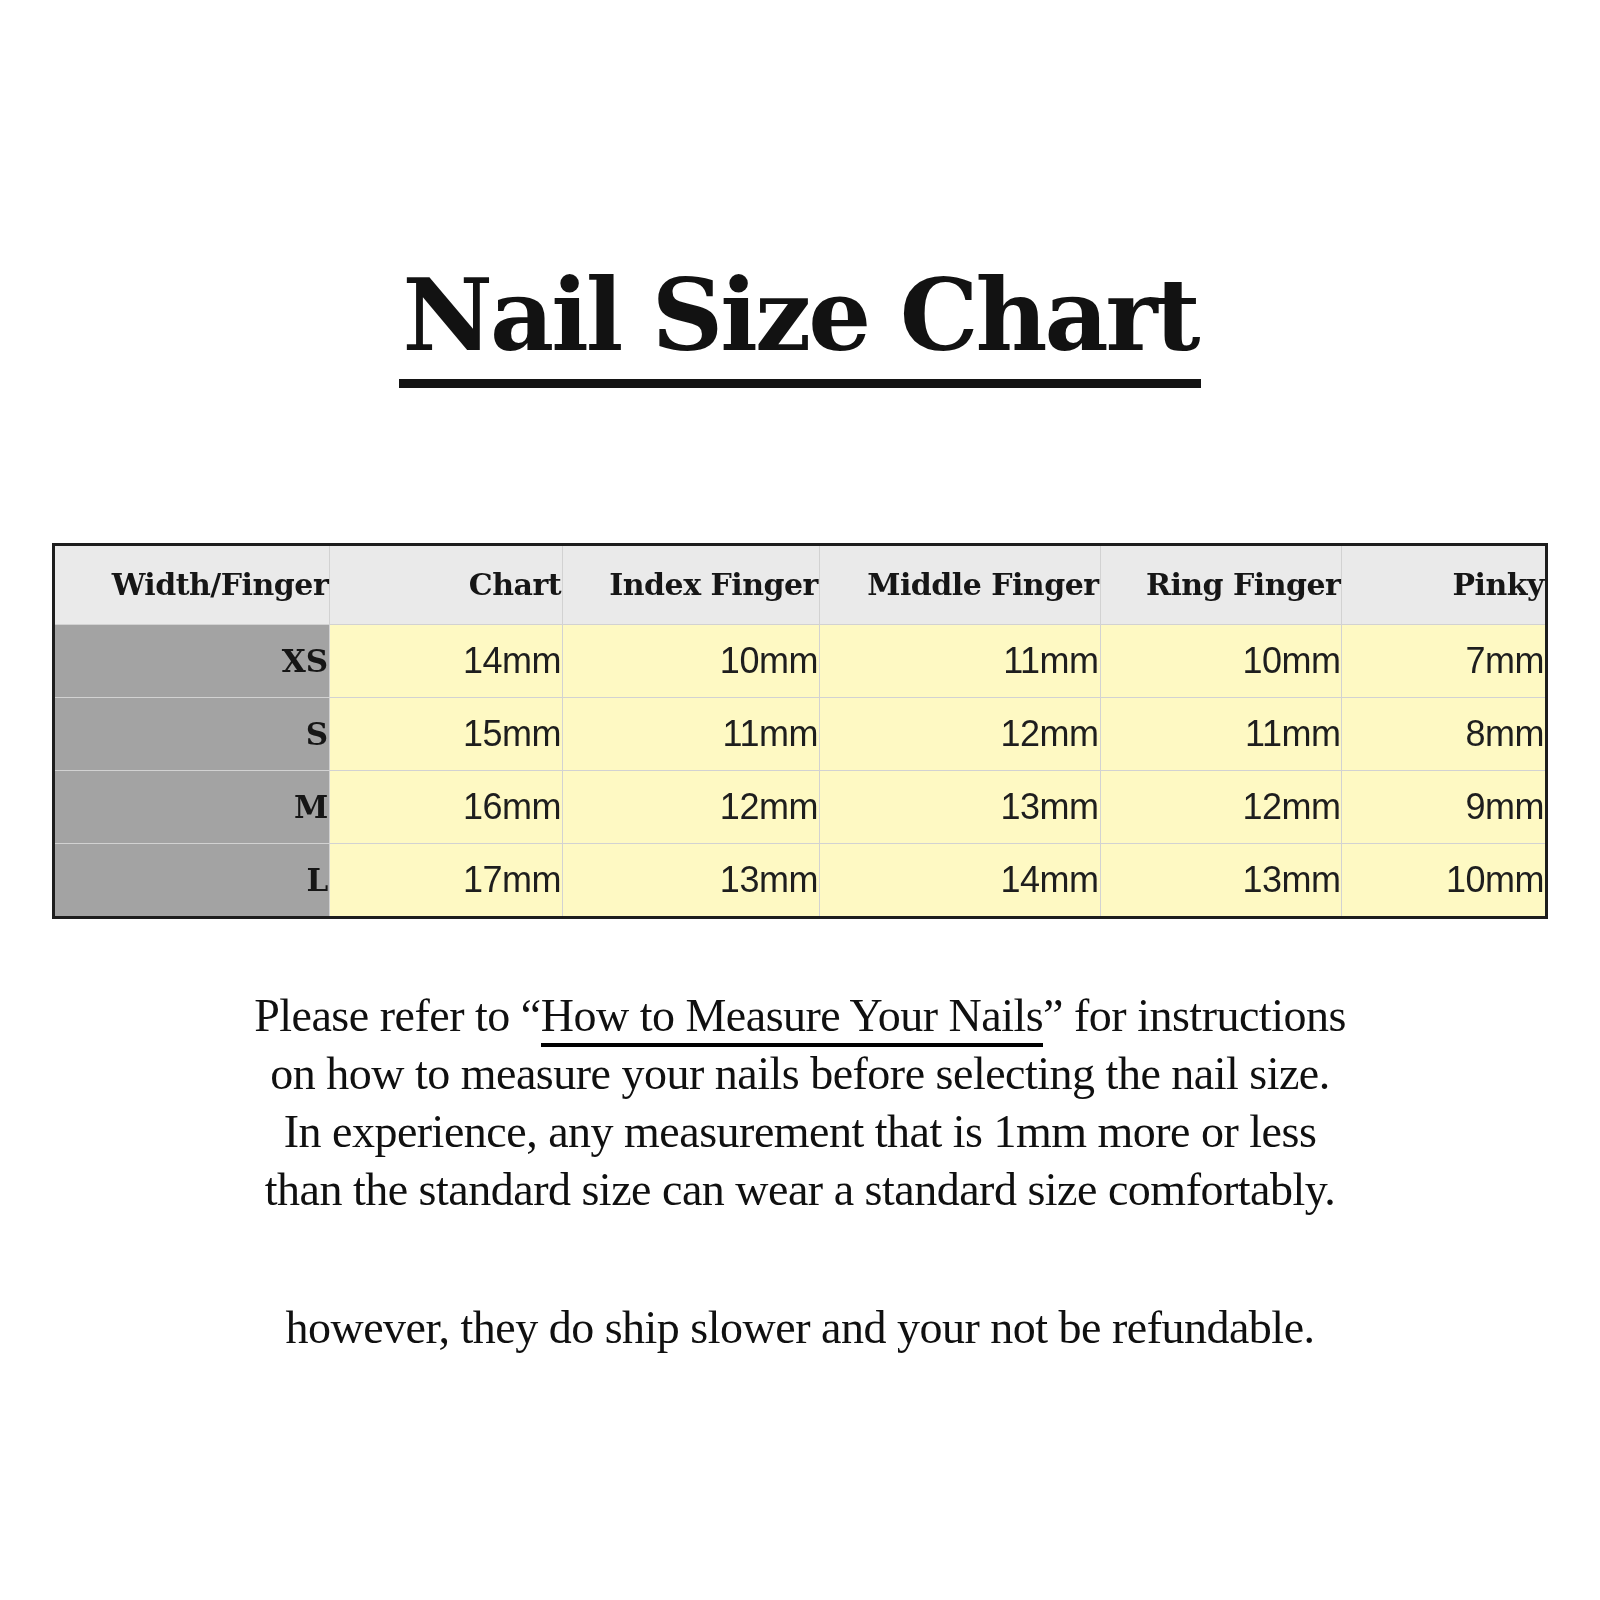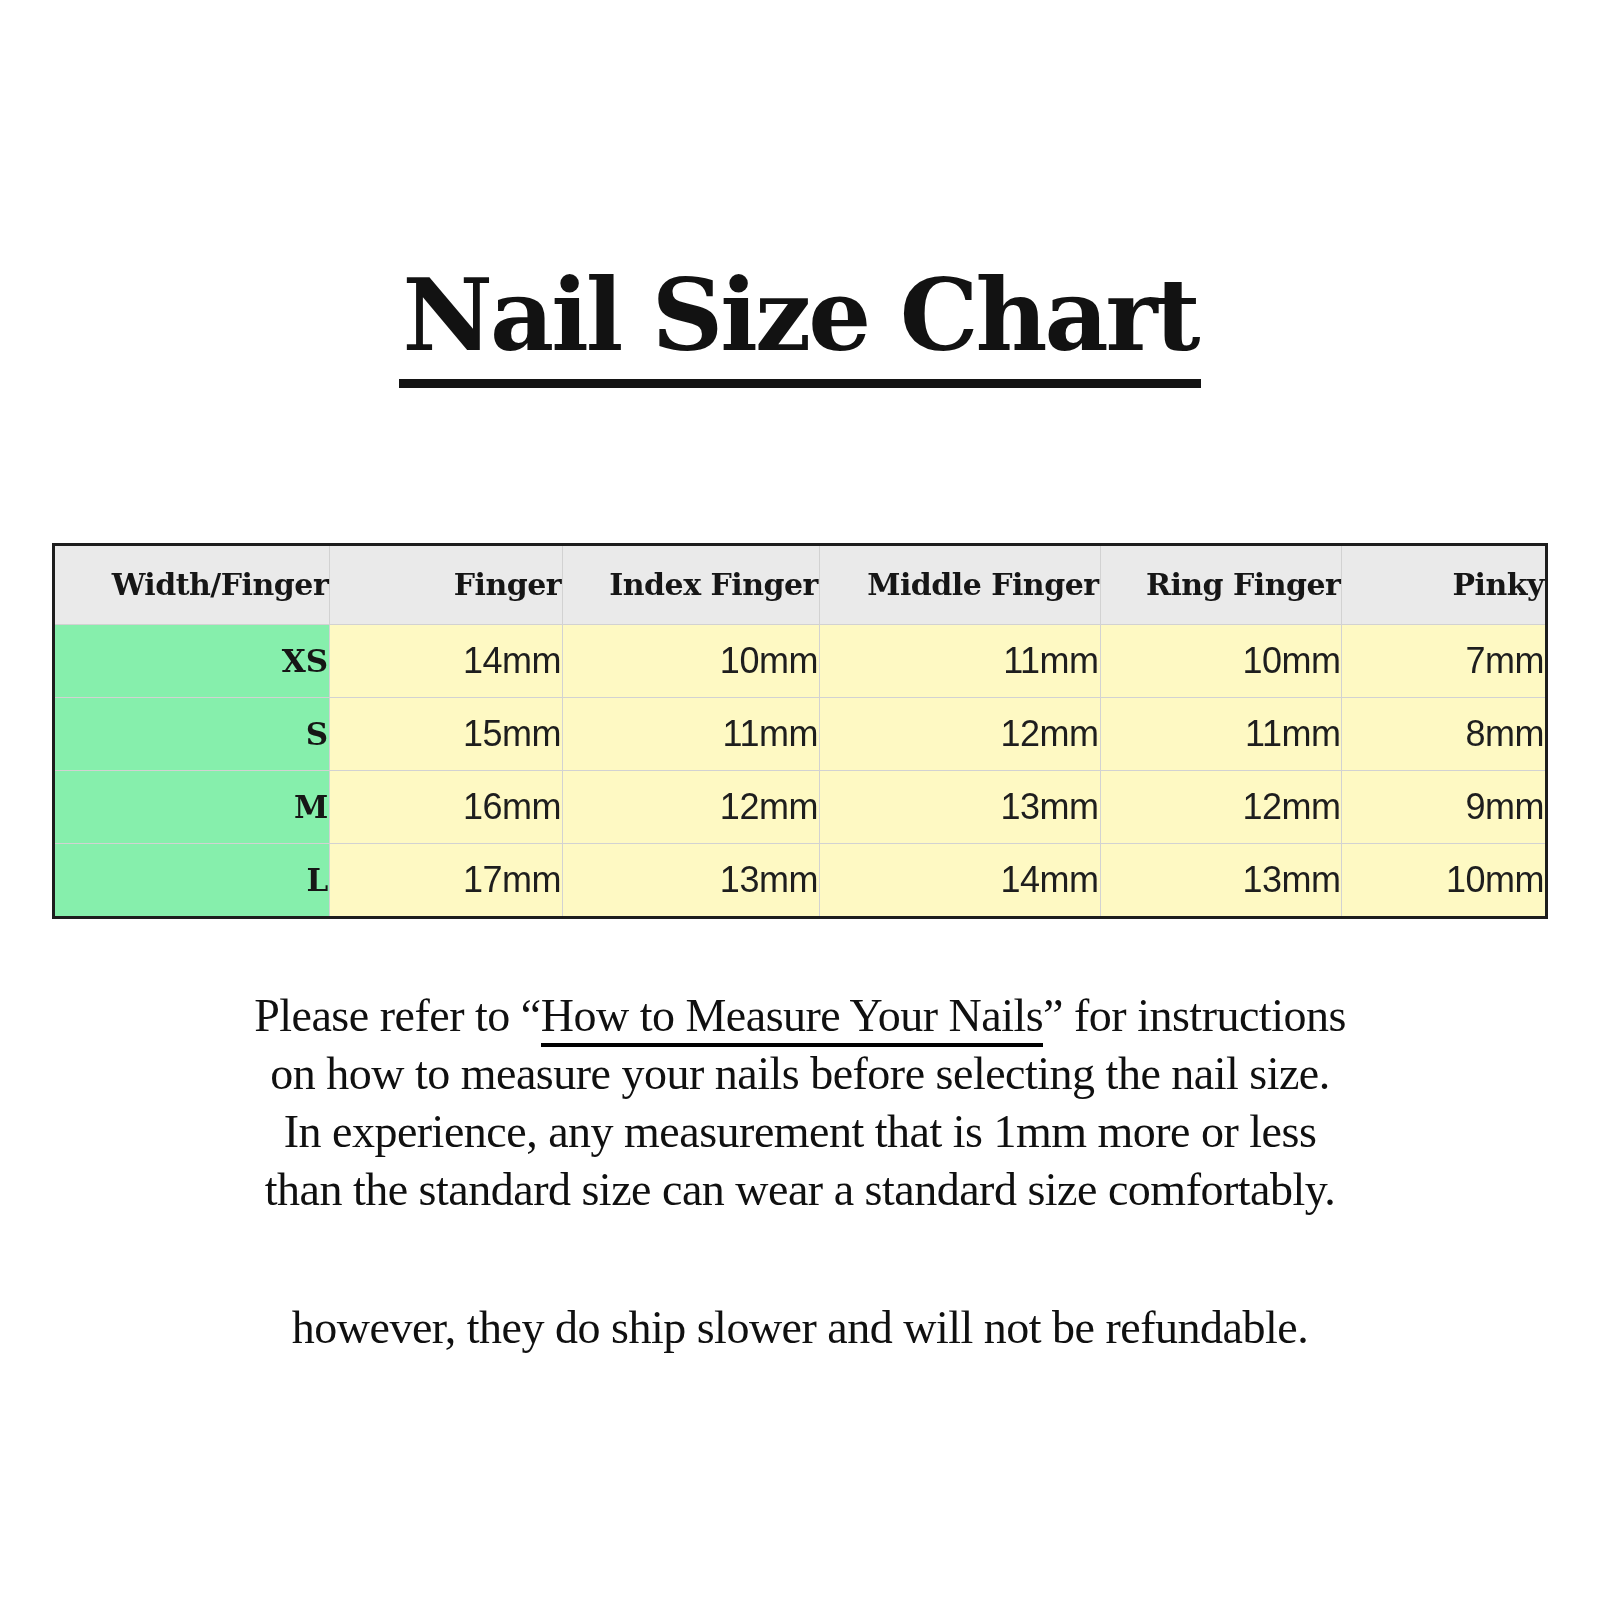--- a/index.html
+++ b/index.html
@@ -51,21 +51,21 @@
     background: #eaeaea;
     font-family: "DejaVu Serif", serif;
     font-weight: 900;
     font-size: 30px;
     letter-spacing: -0.5px;
     height: 76px;
     color: #161616;
     border-bottom: 2px solid #c6c6c6;
   }
   tbody th.row-label {
-    background: #86efac;
+    background: #a3a3a3;
     font-family: "DejaVu Serif", serif;
     font-weight: 900;
     font-size: 31px;
     color: #161616;
   }
   tbody td.size-cell {
     background: #fef9c3;
     font-family: "Liberation Sans", sans-serif;
     font-size: 36px;
     color: #1e1e1e;
@@ -104,21 +104,21 @@
         <col style="width:18.5%">
         <col style="width:15.6%">
         <col style="width:17.2%">
         <col style="width:18.8%">
         <col style="width:16.2%">
         <col style="width:13.7%">
       </colgroup>
       <thead>
         <tr>
           <th>Width/Finger</th>
-          <th>Finger</th>
+          <th>Chart</th>
           <th>Index Finger</th>
           <th>Middle Finger</th>
           <th>Ring Finger</th>
           <th>Pinky</th>
         </tr>
       </thead>
       <tbody>
         <tr>
           <th class="row-label">XS</th>
           <td class="size-cell">14mm</td>
@@ -158,16 +158,16 @@
   <div class="note note-measure">
     <div>
       <span>Please refer to “</span><span class="measure-link">How to Measure Your Nails</span><span>” for instructions</span>
     </div>
     <div>on how to measure your nails before selecting the nail size.</div>
     <div>In experience, any measurement that is 1mm more or less</div>
     <div>than the standard size can wear a standard size comfortably.</div>
   </div>
 
   <div class="note note-custom">
-    <div>however, they do ship slower and will not be refundable.</div>
+    <div>however, they do ship slower and your not be refundable.</div>
   </div>
 
 </div>
 
 </body></html>

